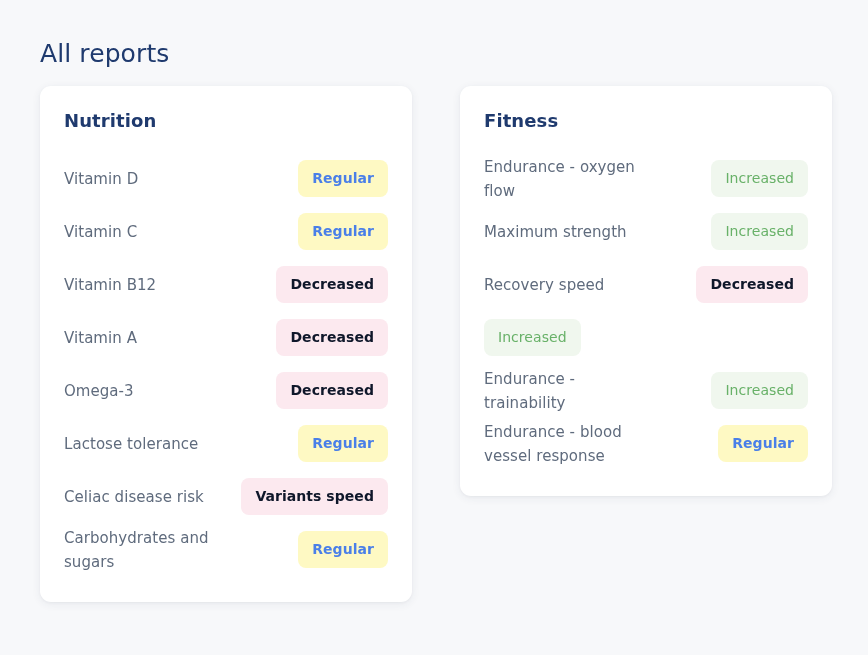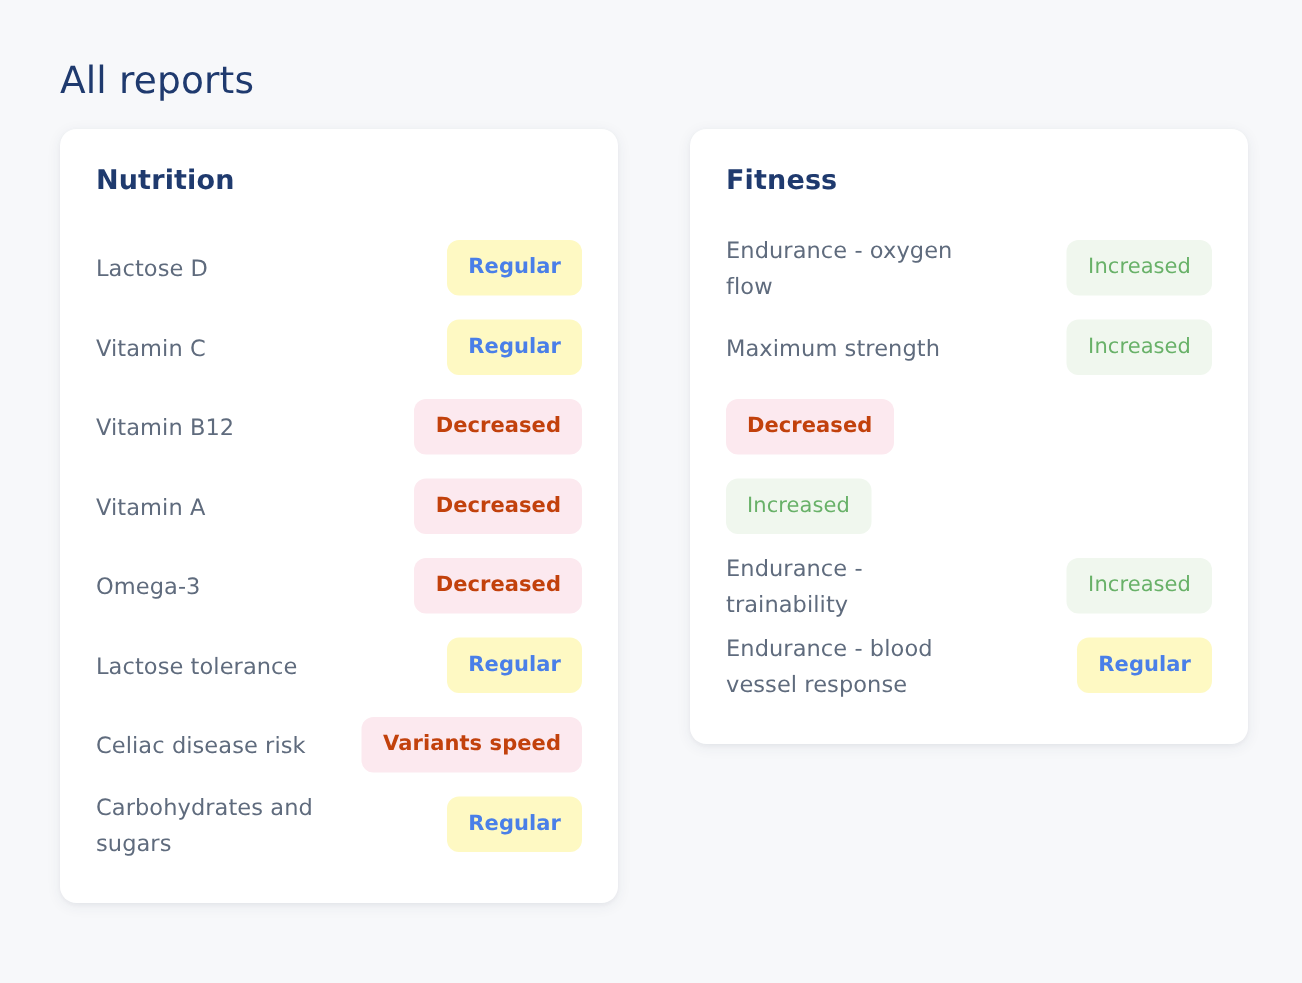--- a/index.html
+++ b/index.html
@@ -90,21 +90,21 @@
     white-space: nowrap;
     letter-spacing: 0.05px;
   }
   .badge.regular {
     background: #fef9c3;
     color: #4a7fe8;
     font-weight: 700;
   }
   .badge.decreased {
     background: #fce9ef;
-    color: #c2410c;
+    color: #0f172a;
     font-weight: 700;
   }
   .badge.increased {
     background: #f0f7ee;
     color: #68b168;
     font-weight: 400;
   }
 </style>
 </head>
 <body>
@@ -113,21 +113,21 @@
 
   <h1 class="page-title">All reports</h1>
 
   <div class="cards">
 
     <section class="card">
       <h2 class="card-title">Nutrition</h2>
       <div class="report-list">
 
         <div class="report-row">
-          <span class="report-label">Lactose D</span>
+          <span class="report-label">Vitamin D</span>
           <span class="badge regular">Regular</span>
         </div>
 
         <div class="report-row">
           <span class="report-label">Vitamin C</span>
           <span class="badge regular">Regular</span>
         </div>
 
         <div class="report-row">
           <span class="report-label">Vitamin B12</span>
@@ -170,20 +170,21 @@
           <span class="report-label narrow">Endurance - oxygen flow</span>
           <span class="badge increased">Increased</span>
         </div>
 
         <div class="report-row">
           <span class="report-label">Maximum strength</span>
           <span class="badge increased">Increased</span>
         </div>
 
         <div class="report-row">
+          <span class="report-label">Recovery speed</span>
           <span class="badge decreased">Decreased</span>
         </div>
 
         <div class="report-row">
           <span class="badge increased">Increased</span>
         </div>
 
         <div class="report-row">
           <span class="report-label narrow">Endurance - trainability</span>
           <span class="badge increased">Increased</span>

